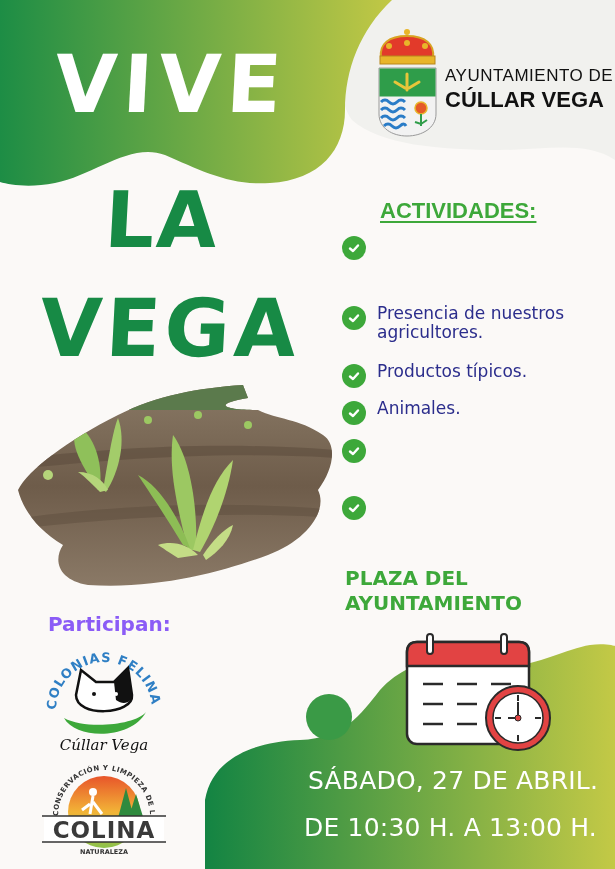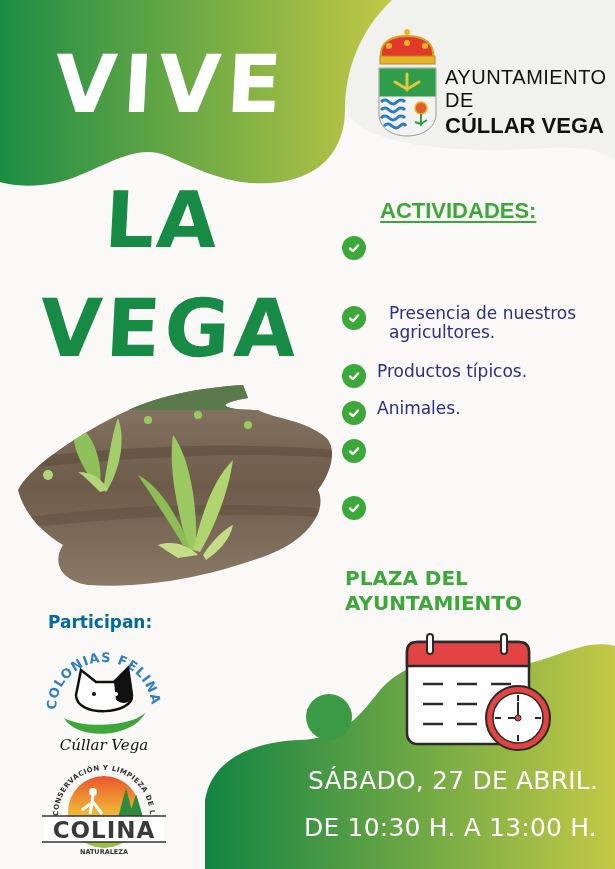--- a/index.html
+++ b/index.html
@@ -8,41 +8,41 @@
 
   .bg-svg { position:absolute; left:0; top:0; width:615px; height:869px; z-index:0; }
 
   .title-line { position:absolute; font-family:"DejaVu Sans", sans-serif; font-weight:900; letter-spacing:2px; z-index:2; transform:skewX(-3deg); }
   .title-vive { left:55px; top:38px; font-size:80px; color:#ffffff; letter-spacing:6px; }
   .title-la { left:105px; top:175px; font-size:78px; color:#178a45; }
   .title-vega { left:40px; top:282px; font-size:80px; color:#178a45; letter-spacing:4px; }
 
   .coat { position:absolute; left:375px; top:26px; width:65px; height:112px; z-index:2; }
   .org-name { position:absolute; left:445px; top:66px; z-index:2; color:#111; }
-  .org-name .l1 { font-family:"Liberation Sans", sans-serif; font-size:20px; letter-spacing:0.5px; }
+  .org-name .l1 { font-family:"Liberation Sans", sans-serif; font-size:17px; letter-spacing:0.5px; }
   .org-name .l2 { font-family:"Liberation Sans", sans-serif; font-weight:bold; font-size:22px; margin-top:1px; }
 
   .act-title { position:absolute; left:380px; top:198px; font-family:"Liberation Sans", sans-serif; font-weight:bold; font-size:22px; color:#3da83a; text-decoration:underline; text-decoration-thickness:2px; text-underline-offset:3px; z-index:2;text-align:right; }
 
   .act-list { position:absolute; left:342px; top:232px; width:270px; z-index:2; }
   .act-item { position:absolute; left:0; display:flex; align-items:flex-start; }
   .check { width:24px; height:24px; border-radius:50%; background:#3da83a; flex:0 0 24px; display:flex; align-items:center; justify-content:center; margin-top:2px; }
   .act-text { margin-left:11px; font-family:"DejaVu Sans", sans-serif; font-size:17px; line-height:18.5px; color:#2b2d8c; white-space:pre-line; }
 
   .place { position:absolute; left:345px; top:566px; width:240px; text-align:left; font-family:"DejaVu Sans", sans-serif; font-weight:bold; font-size:20px; line-height:25px; color:#3da83a; z-index:2; }
 
   .calendar { position:absolute; left:405px; top:632px; width:152px; height:120px; z-index:3; }
 
   .date-line { position:absolute; left:308px; font-family:"DejaVu Sans", sans-serif; font-size:25px; color:#ffffff; z-index:3; letter-spacing:0.2px; }
   .date1 { top:766px; }
   .date2 { top:813px; left:304px; }
 
   .photo { position:absolute; left:8px; top:380px; width:328px; height:212px; z-index:2; }
 
-  .participan { position:absolute; left:48px; top:612px; font-family:"DejaVu Sans", sans-serif; font-weight:bold; font-size:17px; color:#0369a1; z-index:2; }
+  .participan { position:absolute; left:48px; top:612px; font-family:"DejaVu Sans", sans-serif; font-weight:bold; font-size:20px; color:#8b5cf6; z-index:2; }
 
   .logo-colonias { position:absolute; left:46px; top:640px; width:116px; height:116px; z-index:2; }
   .logo-colina { position:absolute; left:38px; top:758px; width:132px; height:108px; z-index:2; }
 </style>
 </head>
 <body>
 
 <svg class="bg-svg" viewBox="0 0 615 869">
   <defs>
     <linearGradient id="gTop" x1="0" y1="0" x2="1" y2="0">
@@ -98,21 +98,21 @@
 <div class="act-title">ACTIVIDADES:</div>
 
 <div class="act-list">
   <div class="act-item" style="top:2px;">
     <span class="check">
         <svg width="14" height="14" viewBox="0 0 14 14">
           <path d="M3 7.5 L6 10 L11 4.5" fill="none" stroke="#fff" stroke-width="2.4" stroke-linecap="round" stroke-linejoin="round"></path>
         </svg>
       </span>
   </div>
-  <div class="act-item" style="top:72px;gap:12px;">
+  <div class="act-item" style="top:72px;">
     <span class="check">
         <svg width="14" height="14" viewBox="0 0 14 14">
           <path d="M3 7.5 L6 10 L11 4.5" fill="none" stroke="#fff" stroke-width="2.4" stroke-linecap="round" stroke-linejoin="round"></path>
         </svg>
       </span>
     <span class="act-text">Presencia de nuestros
 agricultores.</span>
   </div>
   <div class="act-item" style="top:130px;">
     <span class="check">

